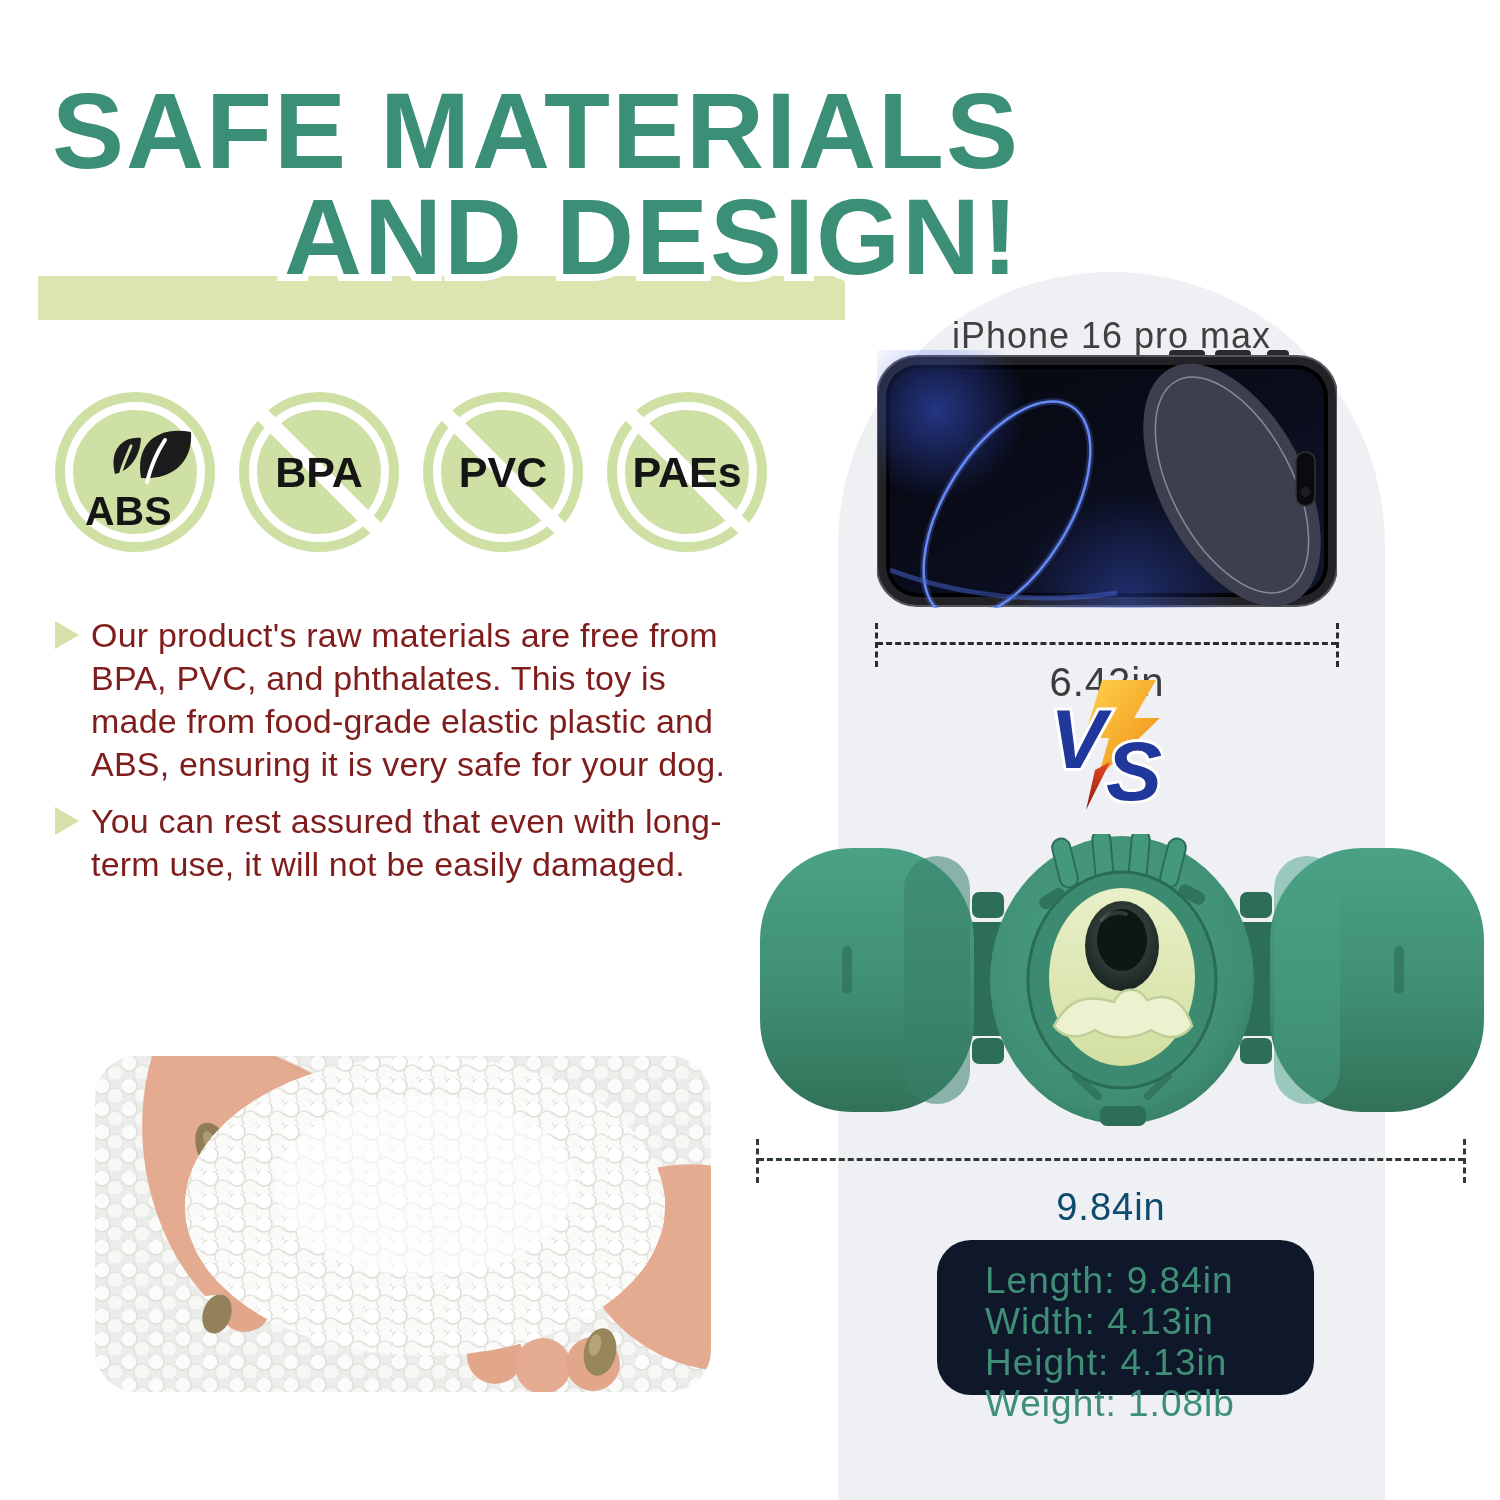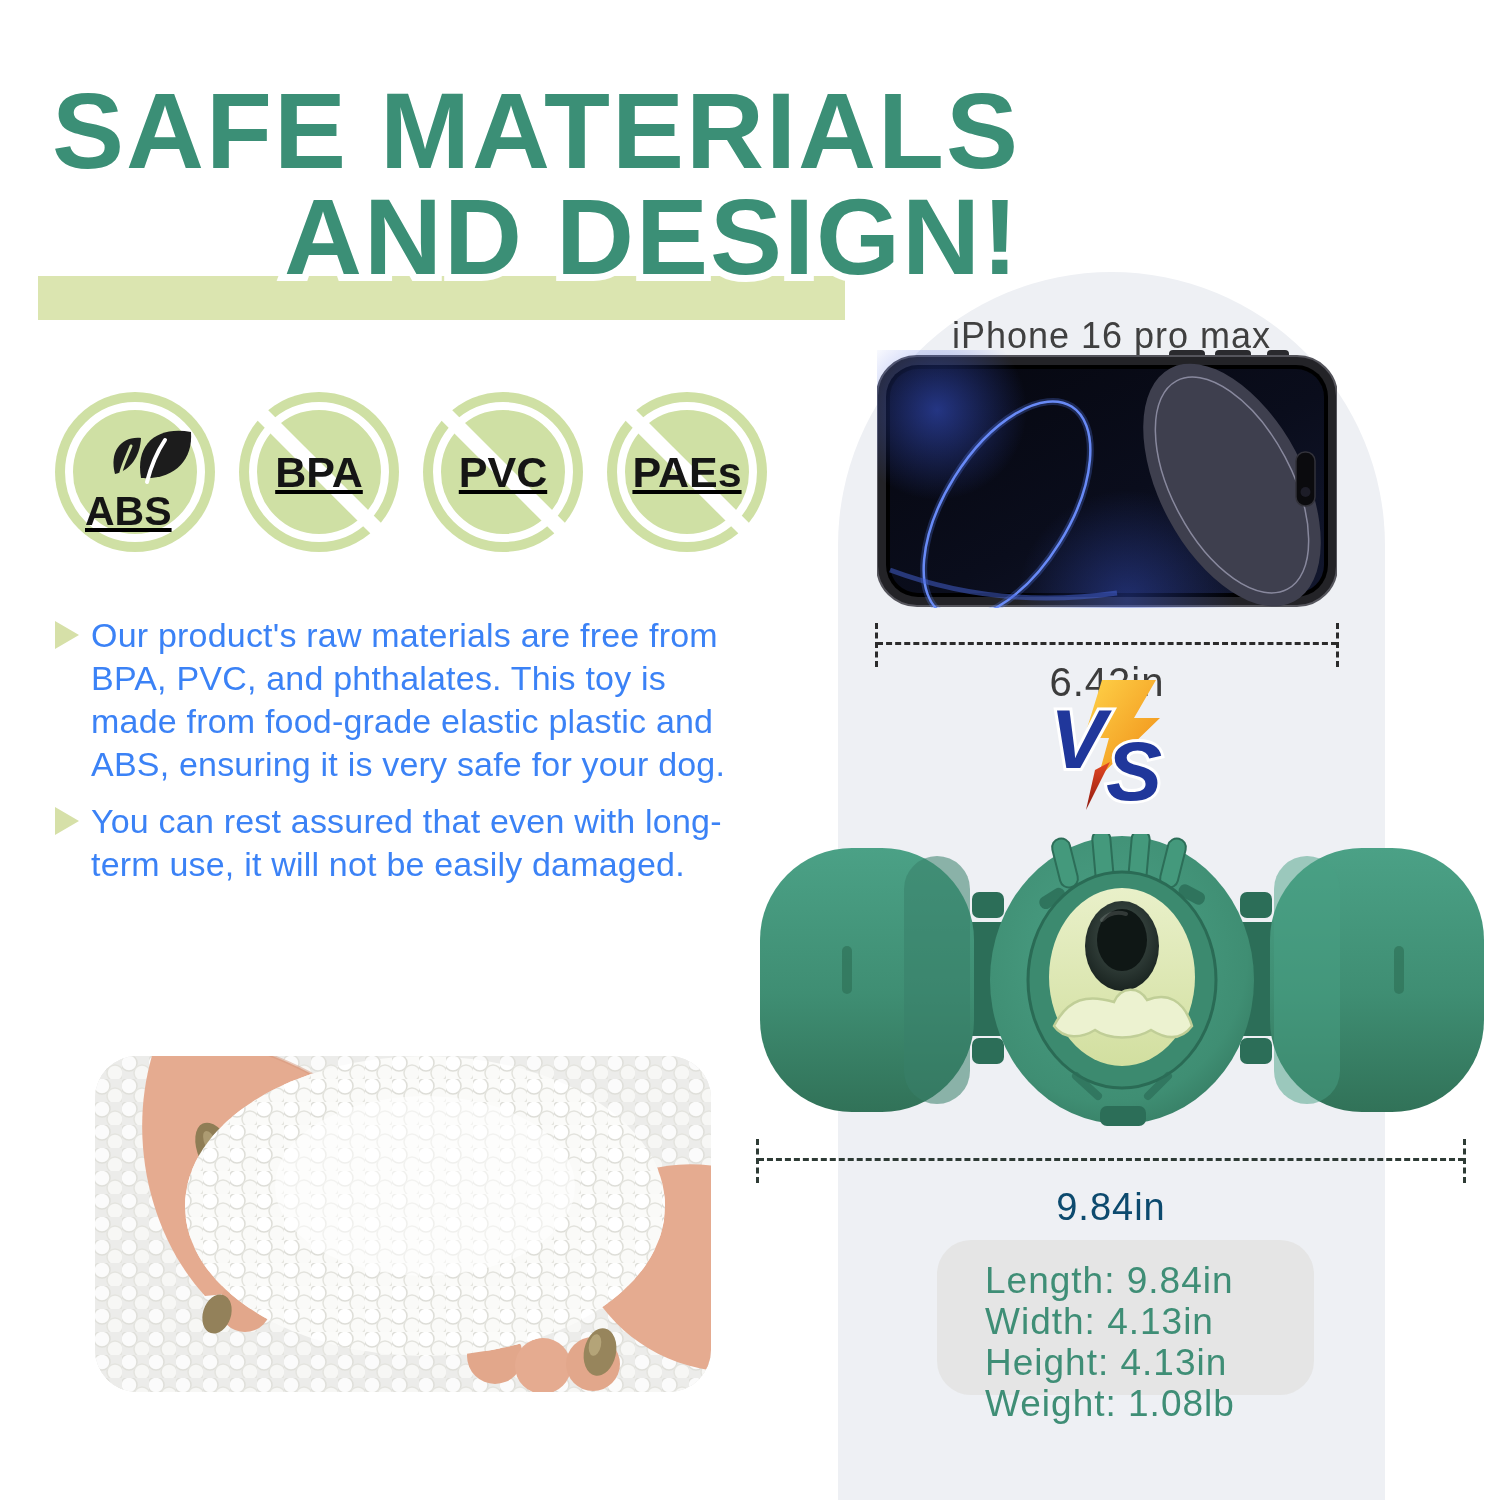--- a/index.html
+++ b/index.html
@@ -8,32 +8,32 @@
   .page { position:relative; width:1500px; height:1500px; background:#ffffff; overflow:hidden; }
 
   
   .title-highlight { position:absolute; left:38px; top:276px; width:807px; height:44px; background:#dbe5b0; z-index:1; }
   .title-layer { position:absolute; left:52px; top:78px; font-weight:bold; font-size:108px; line-height:106px; letter-spacing:2px; white-space:nowrap;text-align:right; }
   .title-stroke { z-index:2; color:#3b8f76; -webkit-text-stroke:14px #ffffff; }
   .title-main { z-index:3; color:#3b8f76; }
   .title-layer span { display:block; }
 
   
-  .badges { position:absolute; left:55px; top:392px; display:flex; gap:24px; z-index:2;text-decoration:underline; }
+  .badges { position:absolute; left:55px; top:392px; display:flex; gap:24px; z-index:2; }
   .badge { position:relative; width:160px; height:160px; border-radius:50%; background:#cfe0a4; display:flex; flex-direction:column; align-items:center; justify-content:center; }
   .badge::before { content:''; position:absolute; inset:10px; border:8px solid #ffffff; border-radius:50%; z-index:1; }
   .badge.crossed::after { content:''; position:absolute; left:-6px; top:50%; width:172px; height:15px; margin-top:-8px; background:#ffffff; transform:rotate(45deg); z-index:2; }
   .badge .label { position:relative; z-index:3; font-weight:bold; font-size:43px; color:#151515; letter-spacing:0px; }
   .badge.abs { align-items:flex-start; padding-left:28px; }
   .badge.abs .leaf { position:relative; z-index:3; margin:16px 0 0 24px; }
   .badge.abs .label { font-size:41px; margin-top:-4px; margin-left:2px; }
 
   
   .bullets { position:absolute; left:55px; top:614px; width:690px; z-index:2; list-style:none; }
-  .bullets li { position:relative; padding-left:36px; font-size:34px; line-height:43px; color:#3b82f6; letter-spacing:0.2px; margin-bottom:14px; }
+  .bullets li { position:relative; padding-left:36px; font-size:34px; line-height:43px; color:#7f1d1d; letter-spacing:0.2px; margin-bottom:14px; }
   .bullets li::before { content:''; position:absolute; left:0; top:7px; width:0; height:0; border-left:24px solid #d6e0a8; border-top:14px solid transparent; border-bottom:14px solid transparent; }
 
   
   .photo { position:absolute; left:95px; top:1056px; width:616px; height:336px; border-radius:42px; overflow:hidden; z-index:2; background:#ececea; }
 
   
   .panel { position:absolute; left:838px; top:272px; width:547px; height:1228px; background:#eef0f4; border-radius:274px 274px 0 0; z-index:1; }
   .phone-label { position:absolute; left:838px; top:315px; width:547px; text-align:center; font-size:36px; color:#404040; letter-spacing:1px; z-index:2; }
   .phone-svg { position:absolute; left:877px; top:350px; width:460px; height:258px; z-index:2; }
 
@@ -44,21 +44,21 @@
   .dim-toy { left:758px; top:1158px; width:706px; border-top-color:#2e3b35; }
   .dim-toy::before, .dim-toy::after { border-left-color:#2e3b35; }
 
   .phone-width-label { position:absolute; left:877px; top:660px; width:460px; text-align:center; font-size:40px; color:#3c3c3c; letter-spacing:1px; z-index:2; }
   .toy-length-label { position:absolute; left:758px; top:1186px; width:706px; text-align:center; font-size:38px; color:#0c4a6e; letter-spacing:1px; z-index:2; }
 
   .vs-svg { position:absolute; left:1048px; top:676px; width:132px; height:136px; z-index:2; }
   .toy-svg { position:absolute; left:758px; top:834px; width:728px; height:296px; z-index:3; }
 
   
-  .dims-box { position:absolute; left:937px; top:1240px; width:377px; height:155px; background:#e5e5e5; border-radius:34px; padding:20px 0 15px 48px; z-index:2; }
+  .dims-box { position:absolute; left:937px; top:1240px; width:377px; height:155px; background:#0f172a; border-radius:34px; padding:20px 0 15px 48px; z-index:2; }
   .dims-box .dim-row { font-size:37px; line-height:41px; color:#3f8e76; letter-spacing:1px; }
 </style>
 </head>
 <body>
 
 <div class="page">
 
   <div class="title-highlight"></div>
   <div class="title-layer title-stroke">
     <span>SAFE MATERIALS</span>

